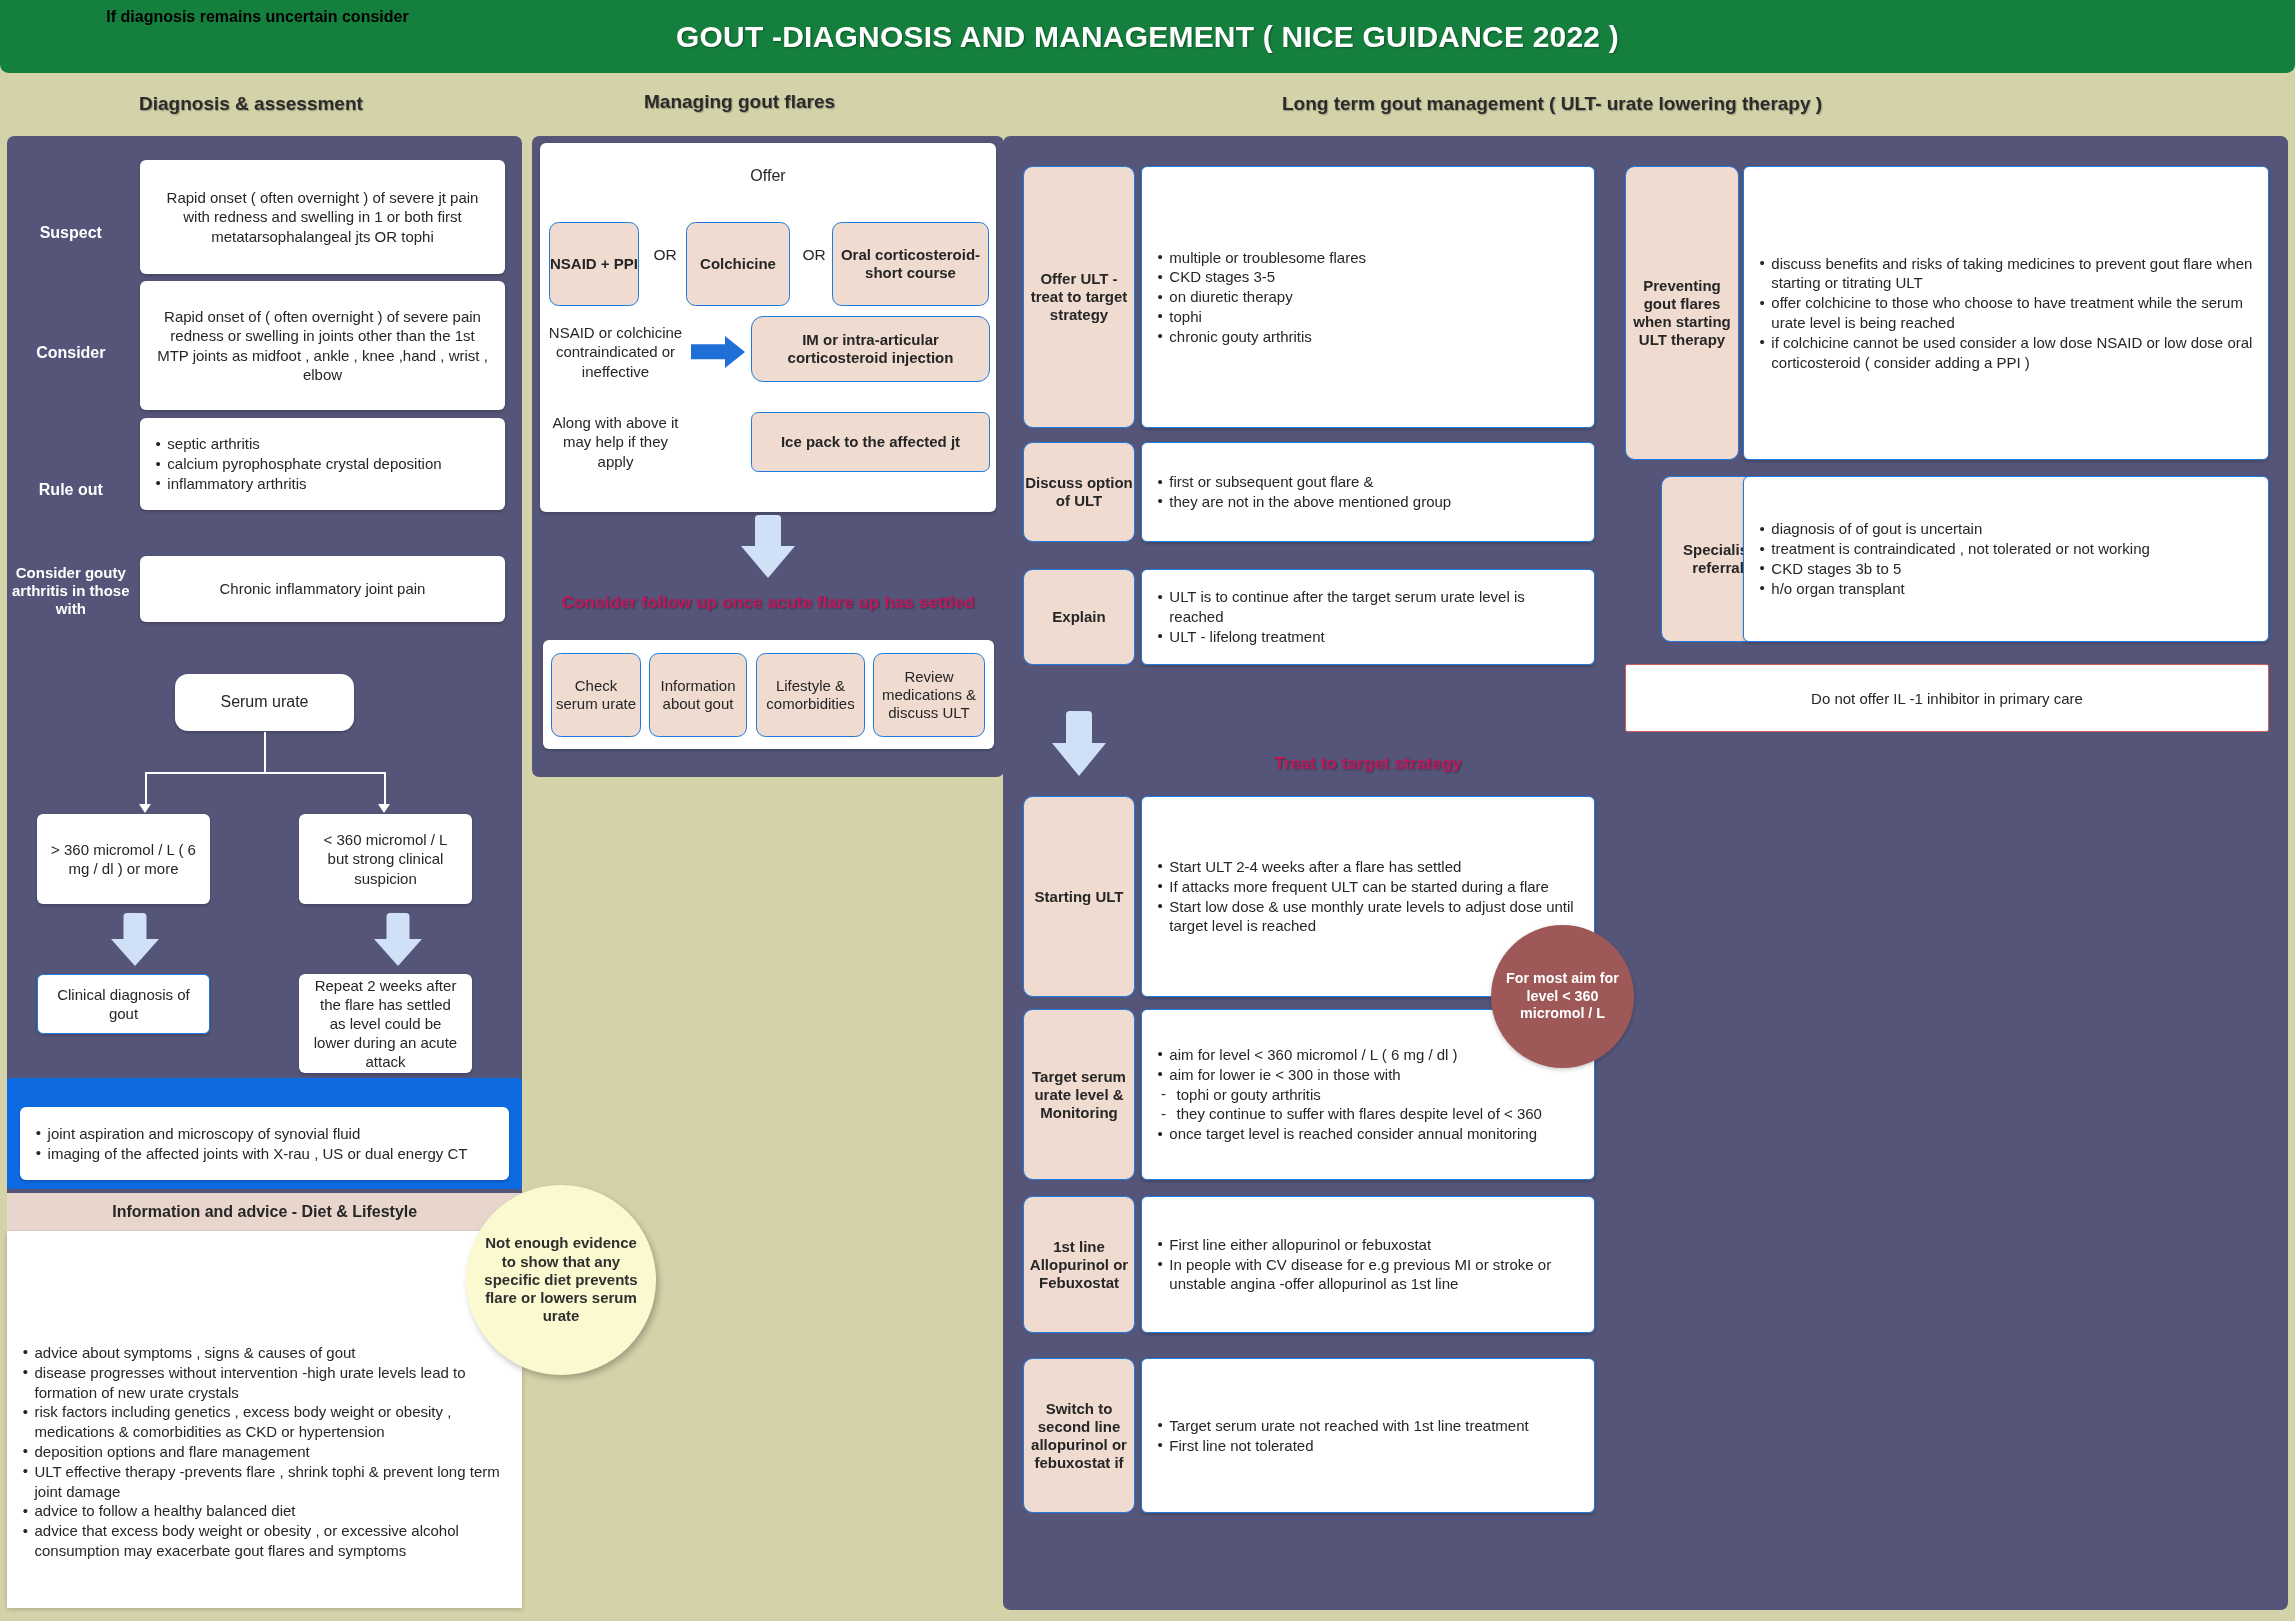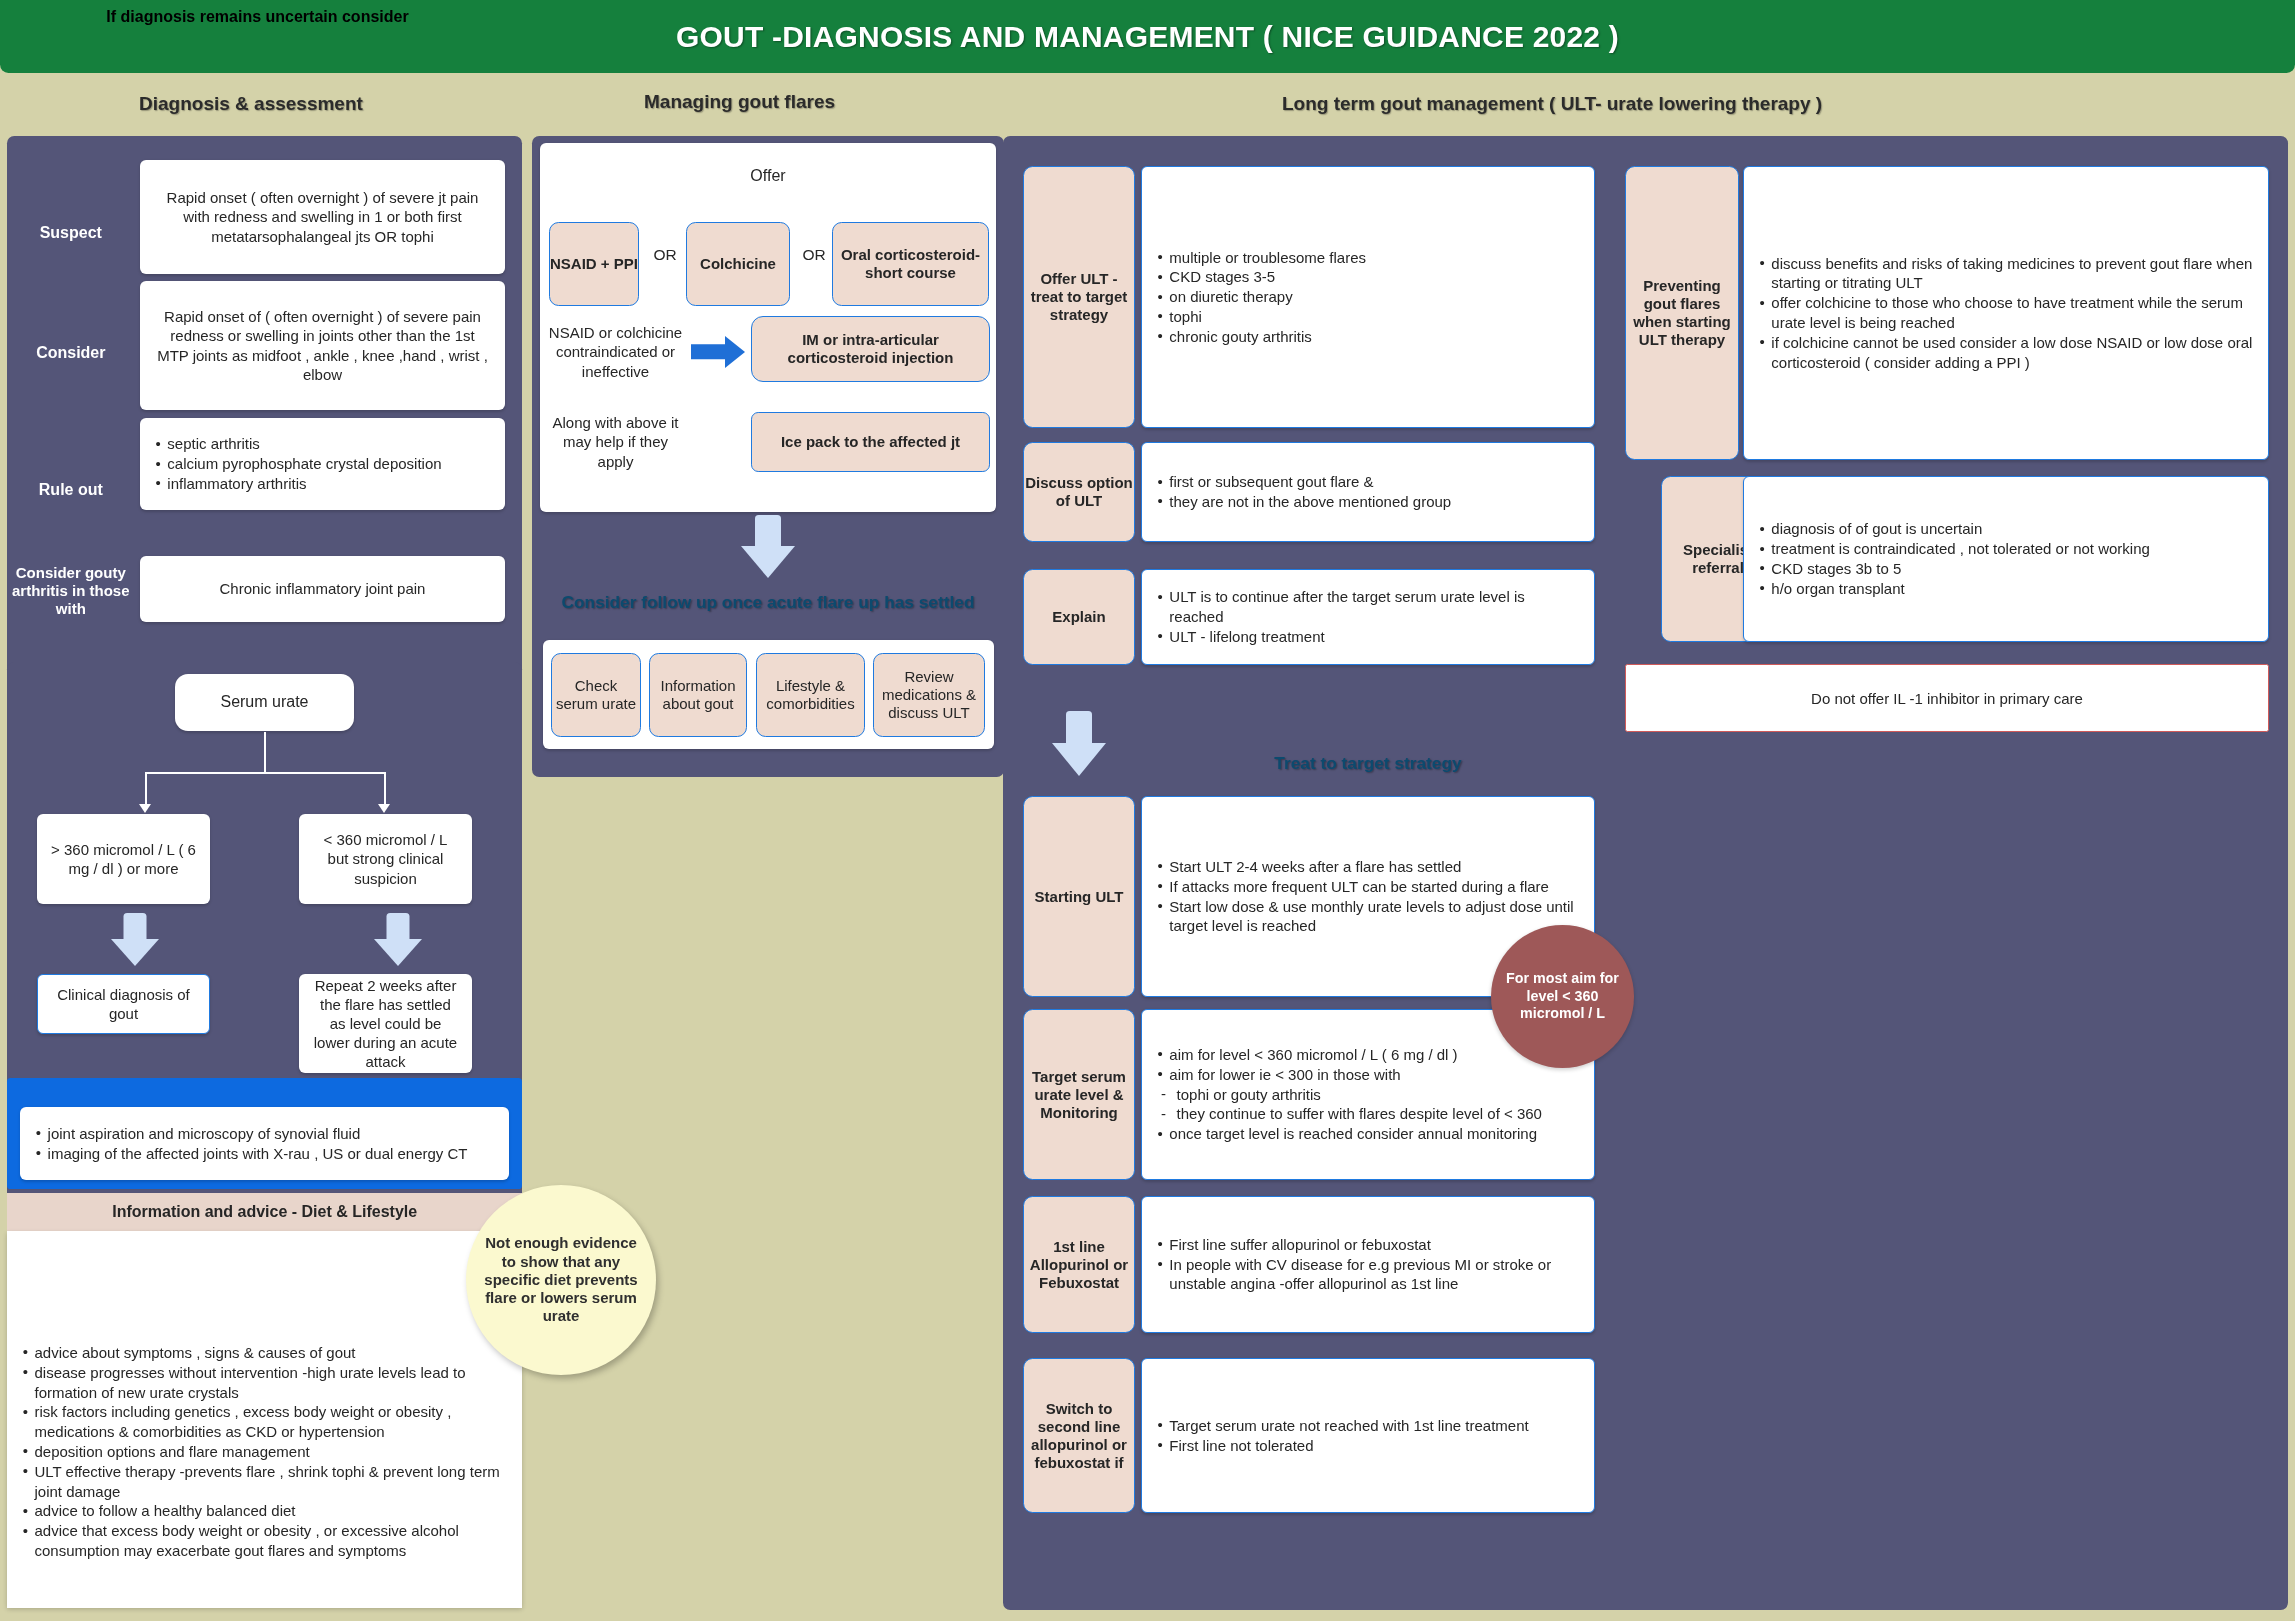--- a/index.html
+++ b/index.html
@@ -121,21 +121,21 @@
     position: absolute; left: 1491px; top: 925px; width: 143px; height: 143px;
     background: #9e5858; border-radius: 50%;
     display: flex; align-items: center; justify-content: center;
     text-align: center; font-weight: bold; font-size: 14.3px; color: #ffffff;
     line-height: 1.22; padding: 0 10.8px; z-index: 30;
     box-shadow: 0 1.8px 4.2px rgba(0,0,0,.2);
   }
 
   
   .dark-title {
-    position: absolute; color: #0c4a6e; font-weight: bold; font-size: 17.3px;
+    position: absolute; color: #be185d; font-weight: bold; font-size: 17.3px;
     text-align: center; text-shadow: 1.2px 1.2px 1.8px rgba(0,0,0,.35);
   }
 
   
   .right-arrow { position: absolute; }
   .right-arrow .stem { position: absolute; left: 0; top: 50%; transform: translateY(-50%);
       height: 15.5px; background: #1f6fd6; }
   .right-arrow .head { position: absolute; right: 0; top: 50%; transform: translateY(-50%);
       width: 0; height: 0; border-top: 16px solid transparent; border-bottom: 16px solid transparent;
       border-left: 20.3px solid #1f6fd6; }
@@ -364,21 +364,21 @@
       <li class="sub">they continue to suffer with flares despite level of &lt; 360</li>
       <li>once target level is reached consider annual monitoring</li>
     </ul>
   </div>
 
   <div class="chip" style="left:1023px;top:1196px;width:112px;height:137px;font-size:15px;">
     <span>1st line Allopurinol or Febuxostat</span>
   </div>
   <div class="card left" style="left:1141px;top:1196px;width:454px;height:137px;border:1.2px solid #1f7ae0;">
     <ul class="b">
-      <li>First line suffer allopurinol or febuxostat</li>
+      <li>First line either allopurinol or febuxostat</li>
       <li>In people with CV disease for e.g previous MI or stroke or unstable angina -offer allopurinol as 1st line</li>
     </ul>
   </div>
 
   <div class="chip" style="left:1023px;top:1358px;width:112px;height:155px;font-size:15px;">
     <span>Switch to second line allopurinol or febuxostat if</span>
   </div>
   <div class="card left" style="left:1141px;top:1358px;width:454px;height:155px;border:1.2px solid #1f7ae0;">
     <ul class="b">
       <li>Target serum urate not reached with 1st line treatment</li>

